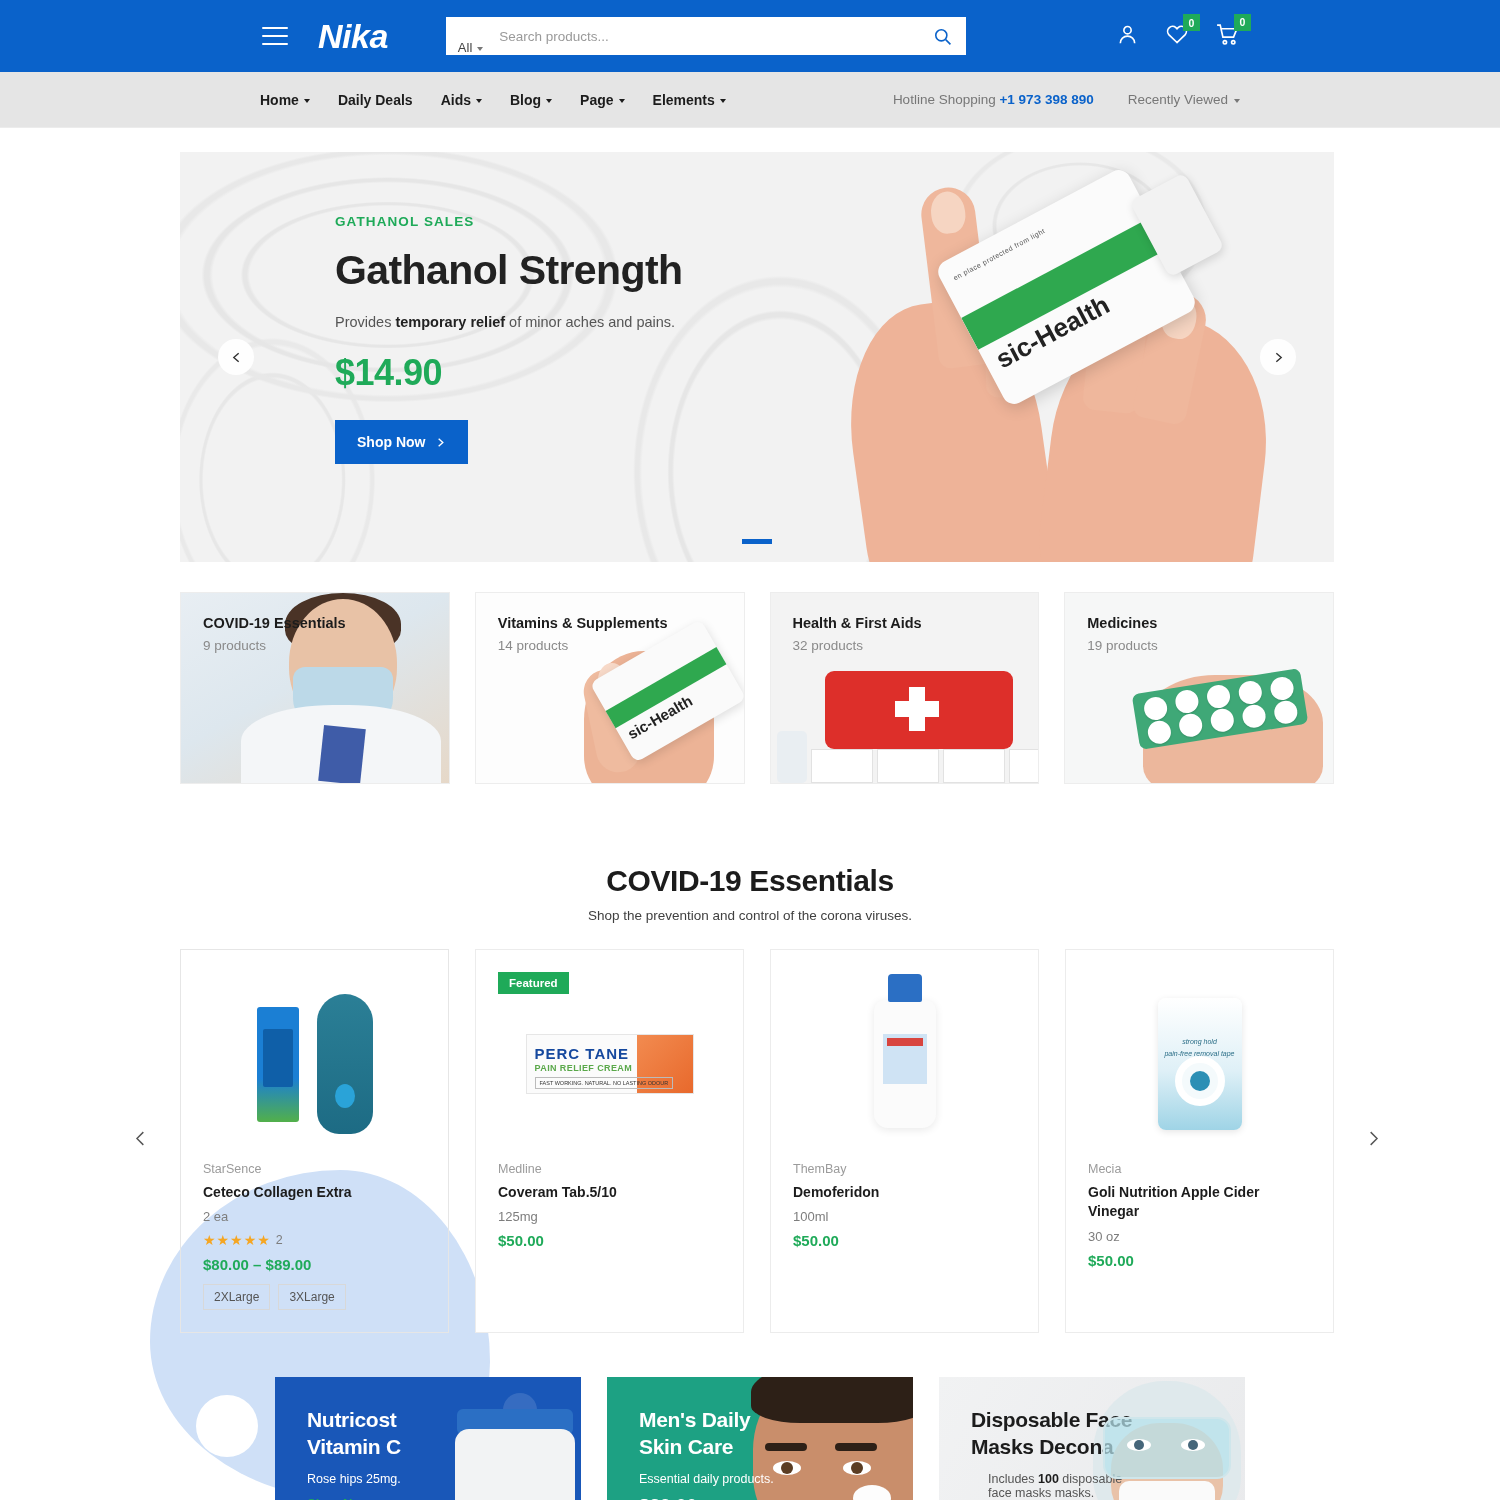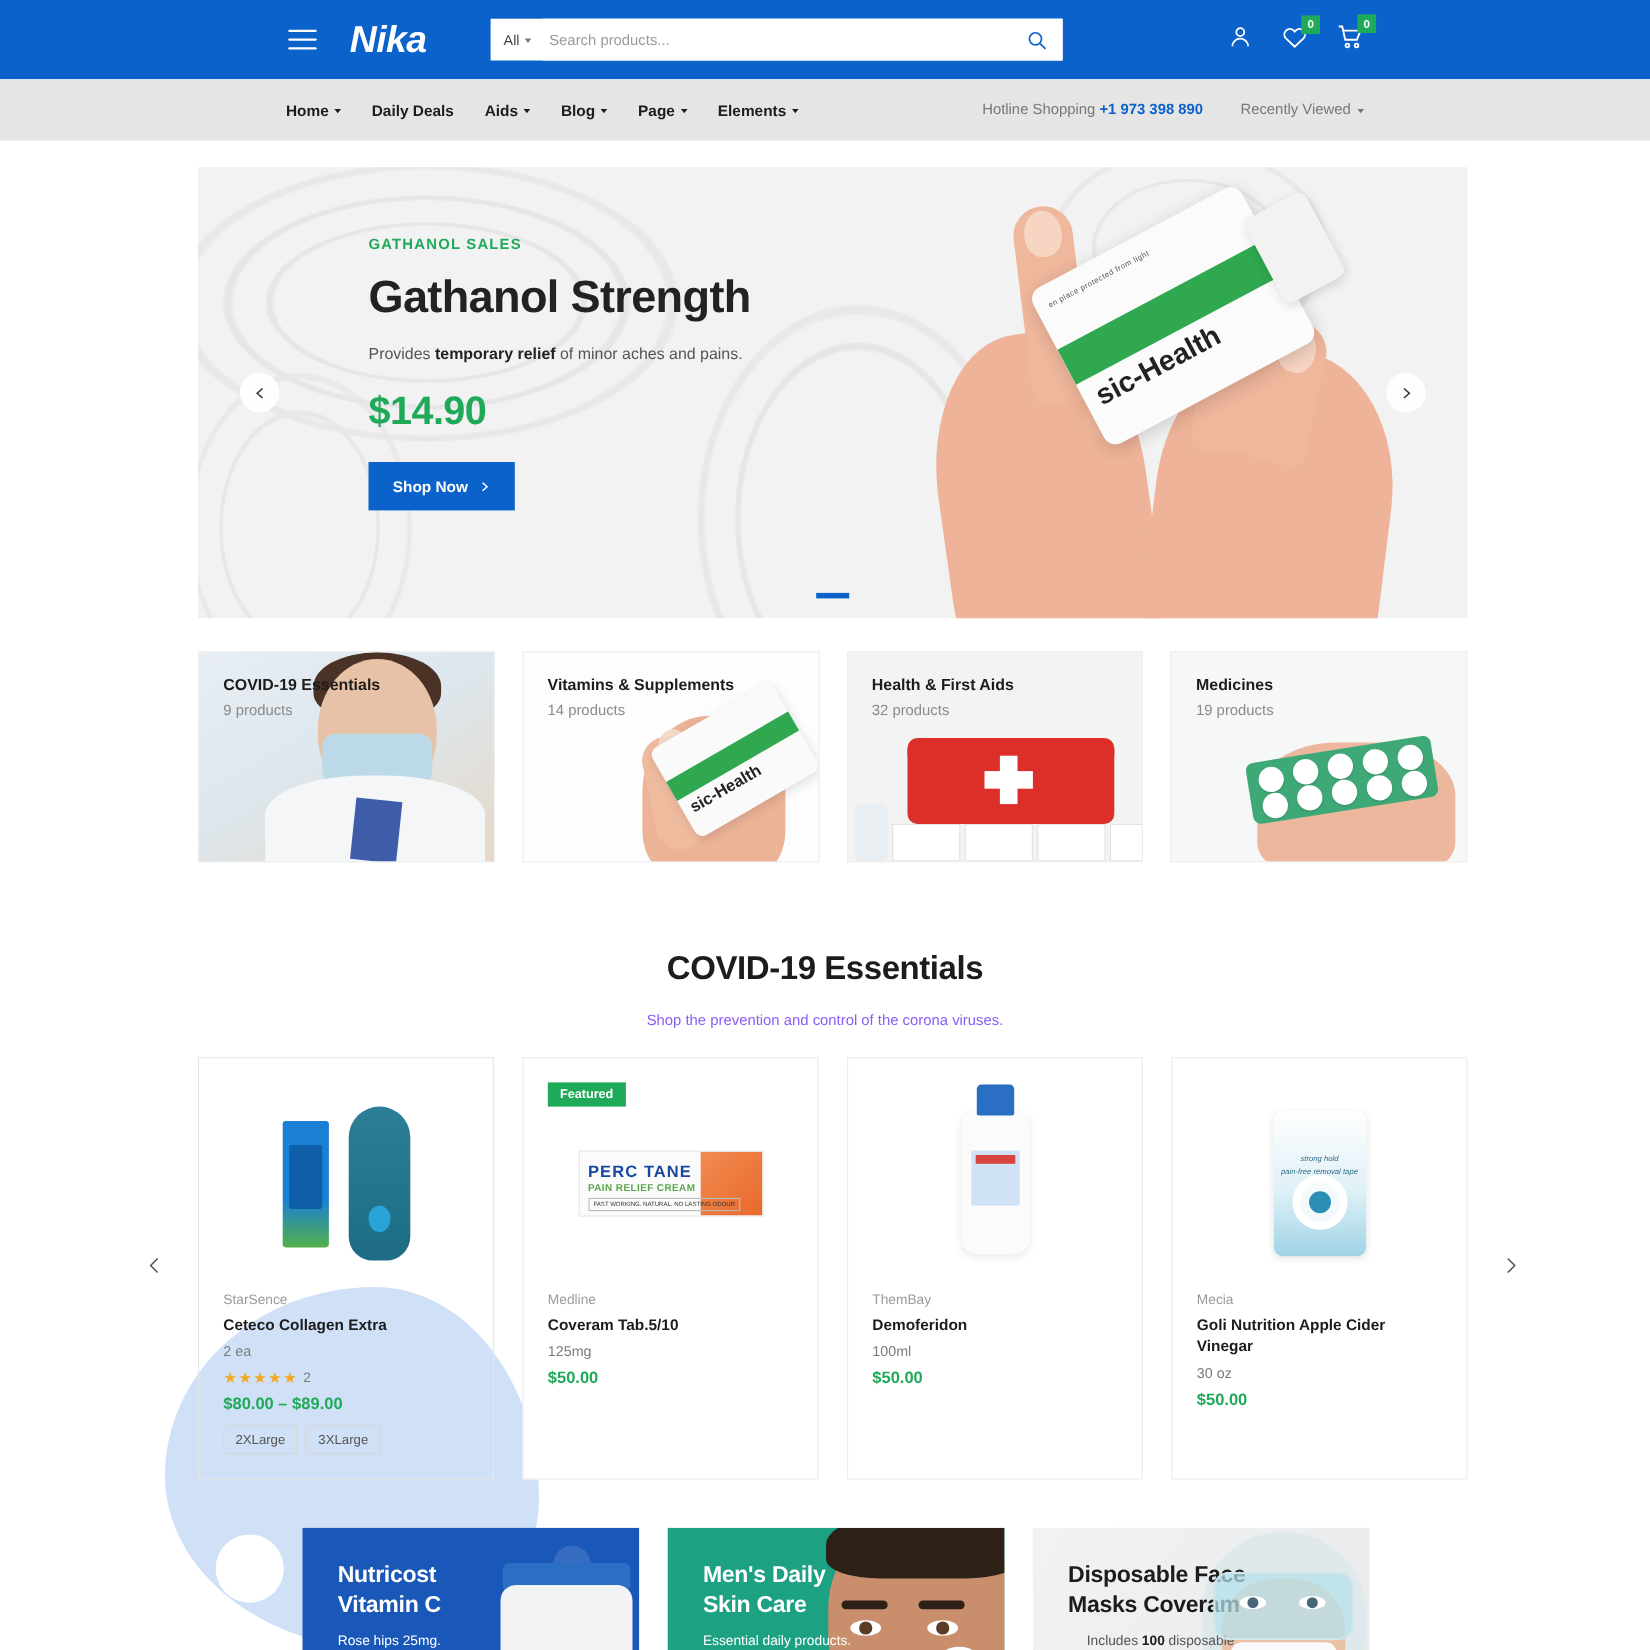--- a/index.html
+++ b/index.html
@@ -34,21 +34,21 @@
     margin-left: 30px;
     font-style: italic;
     flex: none;
   }
   .searchwrap {
     margin-left: 58px;
     width: 520px;
     height: 38px;
     background: #fff;
     display: flex;
-    align-items: center;
+    align-items: flex-end;
     flex: none;
   }
   .search-cat {
     font-size: 13px; color: #444;
     padding: 0 10px 0 12px;
     display: flex; align-items: center; gap: 5px;
     cursor: pointer; white-space: nowrap;
   }
   .search-input {
     flex: 1; border: none; outline: none; height: 100%;
@@ -287,21 +287,21 @@
 
   
   .c4 { background: #f6f7f7; }
   .c4 .hand2 { position: absolute; right: 10px; bottom: -12px; width: 180px; height: 120px; background: #ecb79c; border-radius: 40% 40% 24% 24%; }
   .c4 .blist { position: absolute; right: 28px; bottom: 46px; width: 170px; height: 56px; background: #3fa877; border-radius: 7px; transform: rotate(-9deg); }
   .c4 .pill { position: absolute; width: 23px; height: 23px; background: #fff; border-radius: 50%; box-shadow: 0 1px 2px rgba(0,0,0,.14); }
 
   
   .sec-head { text-align: center; margin-top: 80px; }
   .sec-title { font-size: 30px; font-weight: 700; color: #1c1c1c; letter-spacing: -0.4px; }
-  .sec-sub { margin-top: 22px; font-size: 13.5px; color: #8b5cf6; }
+  .sec-sub { margin-top: 10px; font-size: 13.5px; color: #404040; }
 
   .prod-wrap { position: relative; margin: 26px 166px 0 180px; }
   .prods { display: grid; grid-template-columns: repeat(4, 1fr); gap: 26px; }
   .prod {
     border: 1px solid #ececec; background: #fff;
     padding: 16px 22px 22px;
     position: relative; min-height: 374px; cursor: pointer;
   }
   .prod.first { background: transparent; border-color: #e6e6e6; }
   .featured {
@@ -742,21 +742,21 @@
     <div class="gface"></div>
     <div class="geye" style="right:94px;"></div>
     <div class="geye" style="right:40px;"></div>
     <div class="gpupil" style="right:101px;"></div>
     <div class="gpupil" style="right:47px;"></div>
     <div class="visor"></div>
     <div class="gmask"></div>
     <div class="promo-in">
       <div class="promo-title">
         <div>Disposable Face</div>
-        <div>Masks Coveram</div>
+        <div>Masks Decona</div>
       </div>
       <div class="promo-sub">
         <span>Includes </span><b>100</b><span> disposable</span>
         <div>face masks masks.</div>
       </div>
     </div>
   </div>
 
 </section>
 

